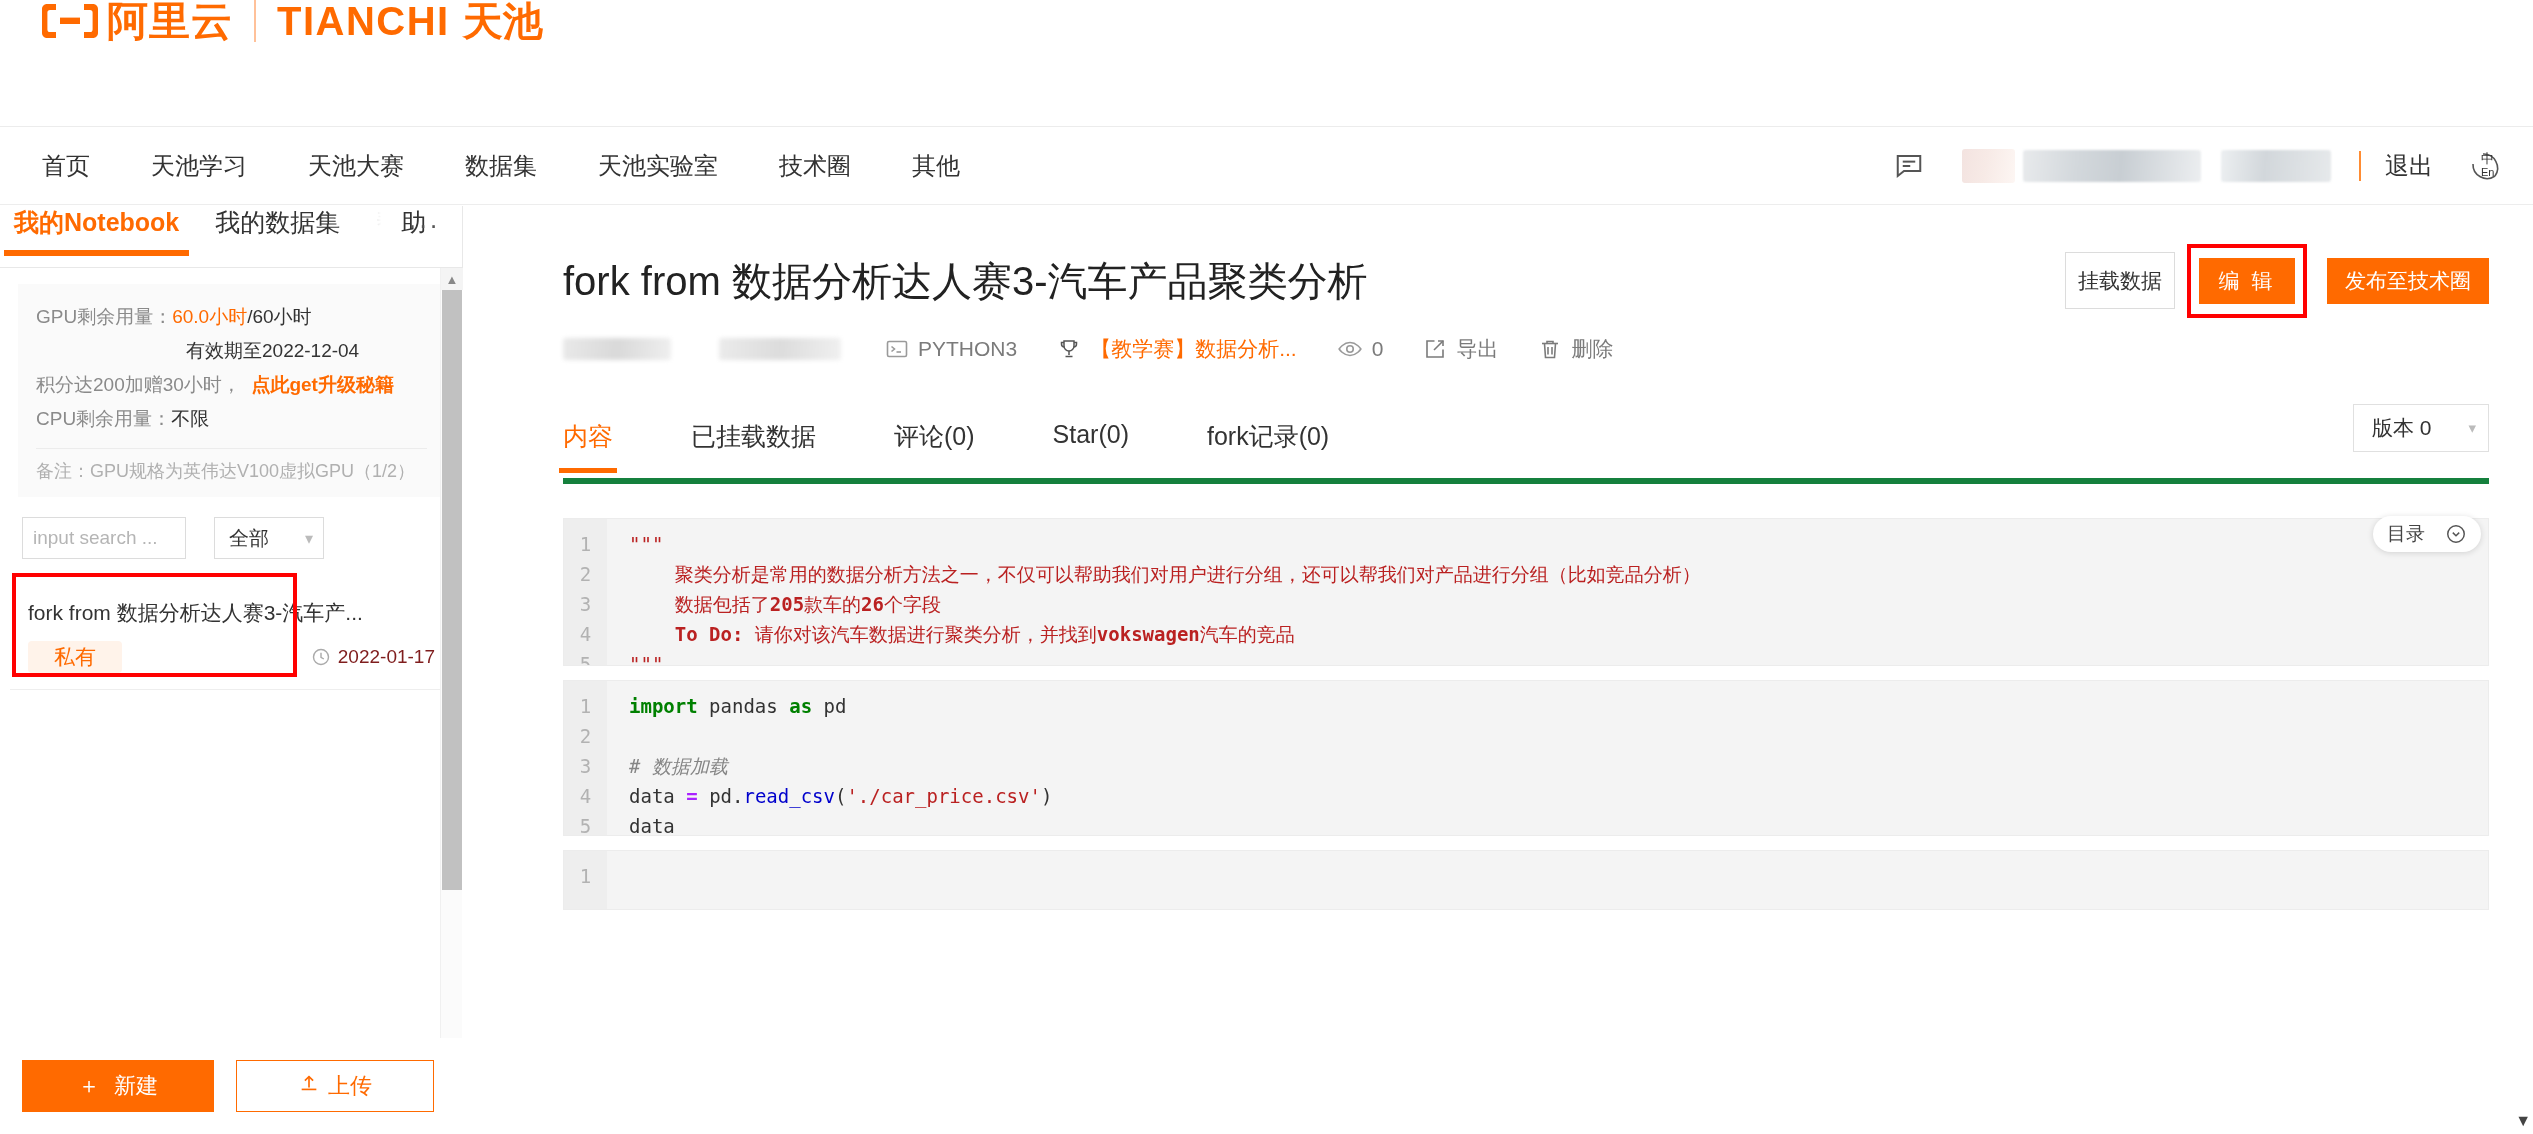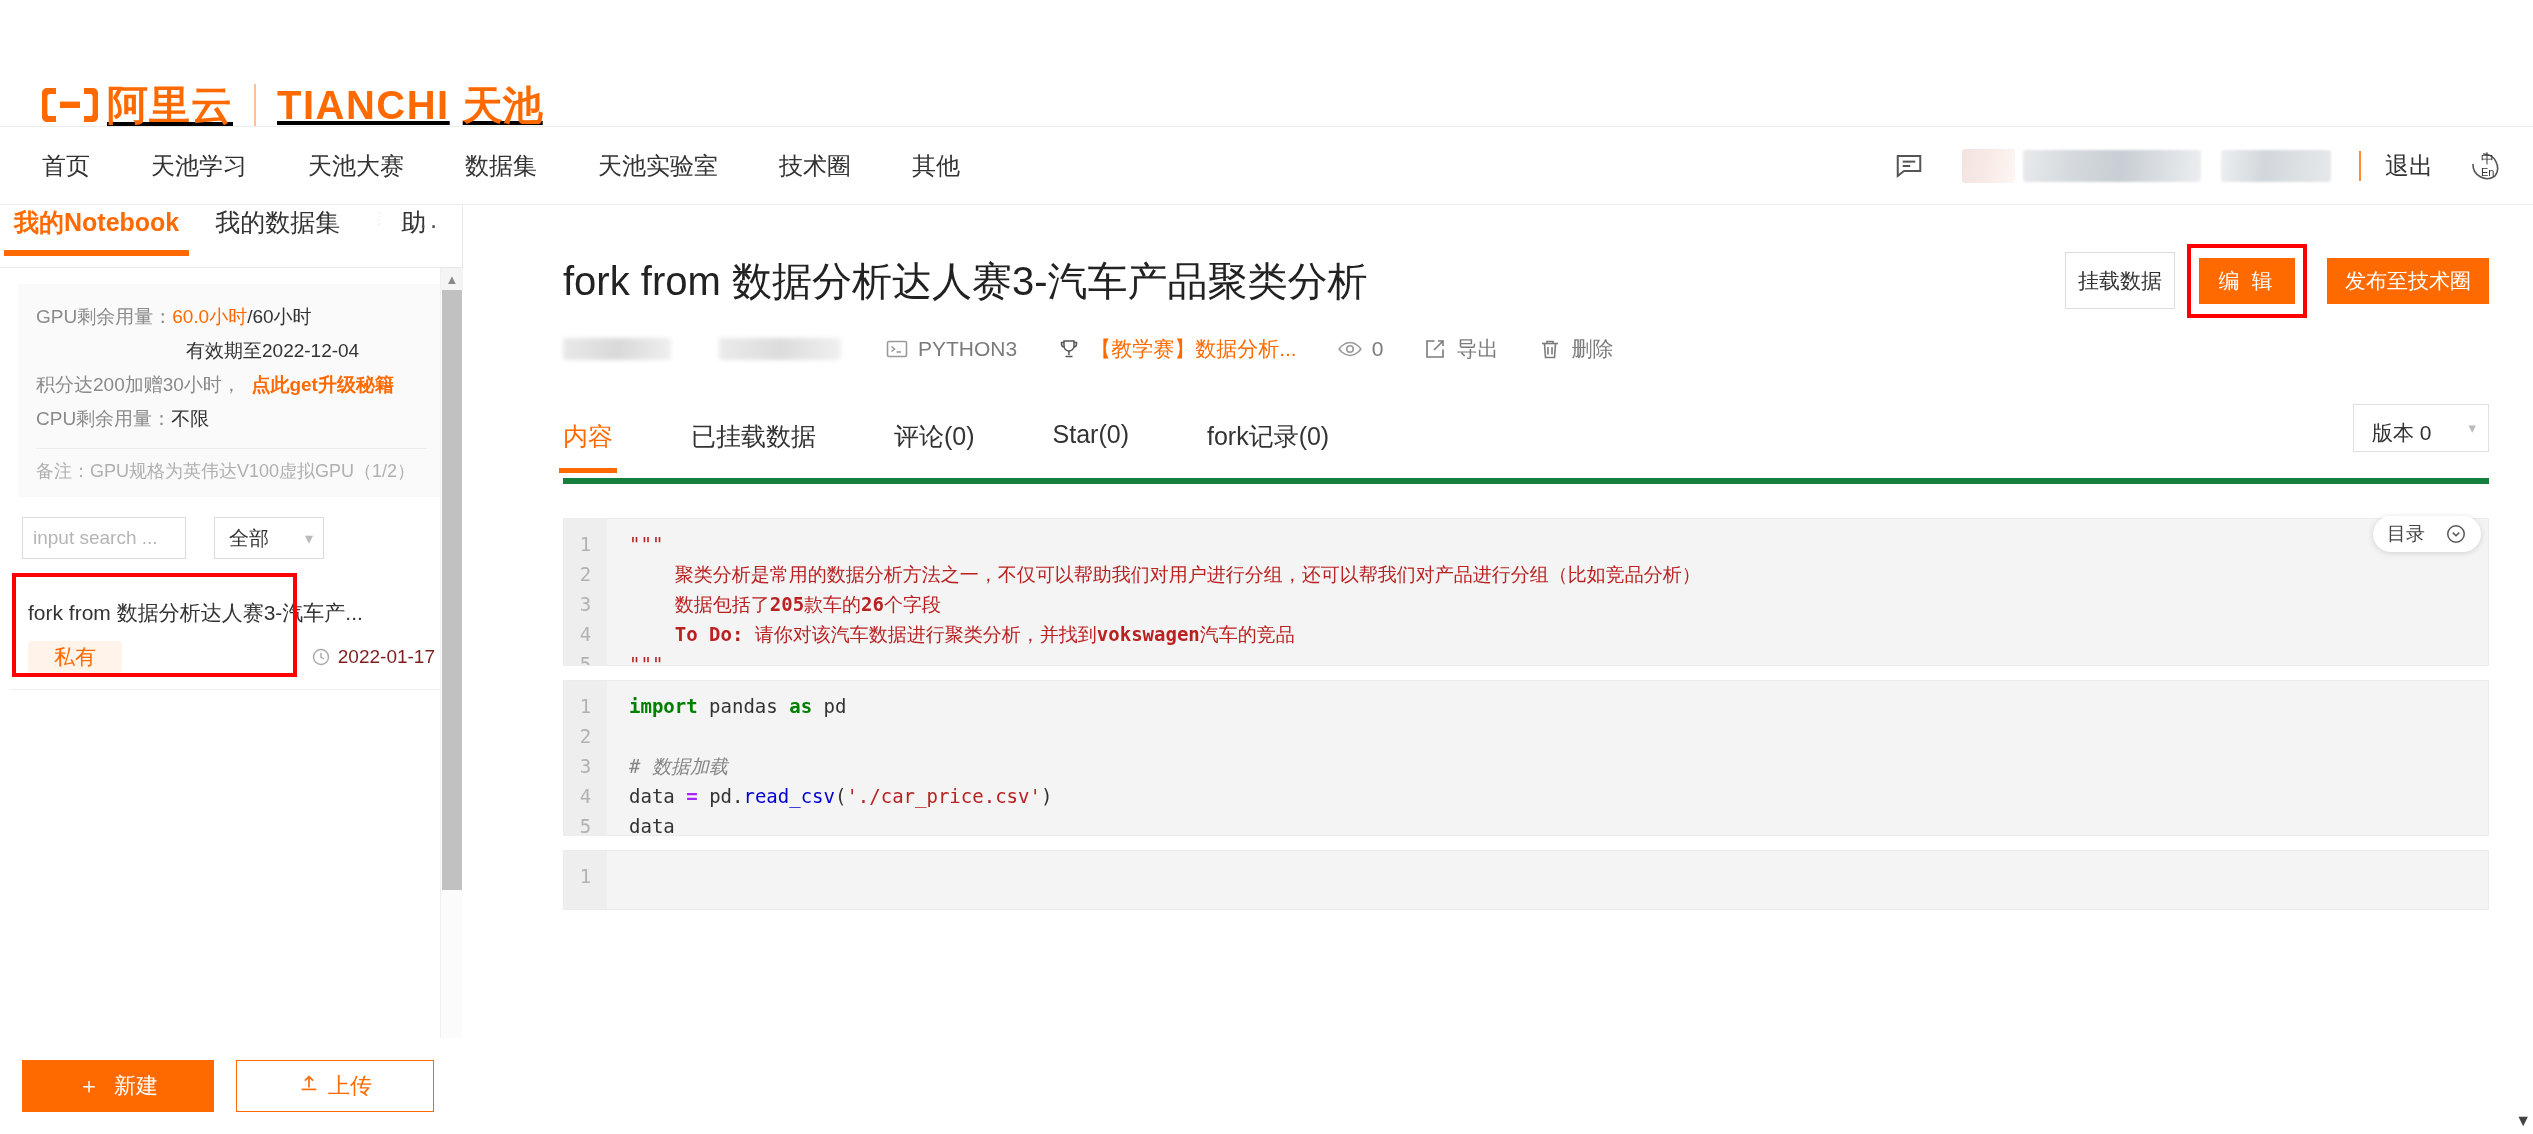--- a/index.html
+++ b/index.html
@@ -8,21 +8,21 @@
     background: #fff;
     font-family: "Liberation Sans", "DejaVu Sans", sans-serif;
     overflow: hidden;
   }
   .page { position: relative; width: 2533px; height: 1134px; background:#fff; }
 
   
   .logo-bar {
     position: absolute; top:0; left:0; width:2533px; height:127px;
     background:#fff; border-bottom:1px solid #ececec;
-    display:flex; align-items:flex-end;text-decoration:underline;
+    display:flex; align-items:flex-start;
   }
   .logo-wrap { display:flex; align-items:center; margin-left:42px; }
   .logo-aliyun { display:flex; align-items:center; }
   .logo-mark { width:56px; height:40px; position:relative; margin-right:9px; }
   .logo-mark svg { display:block; }
   .logo-cn {
     font-size:41px; color:#FF6A00; font-weight:600; letter-spacing:1px;
     font-family:"Liberation Sans","DejaVu Sans",sans-serif; line-height:1;
   }
   .logo-div {
@@ -242,22 +242,22 @@
     font-size:25px; color:#333; margin-right:78px; position:relative;
     padding-bottom:20px; cursor:pointer; white-space:nowrap;
   }
   .main-tab.active { color:#FF6A00; }
   .main-tab.active:after {
     content:""; position:absolute; left:-4px; right:-4px; bottom:0;
     height:5px; background:#FF6A00;
   }
   .version-select {
     position:absolute; right:0; top:-16px; width:136px; height:48px;
-    border:1px solid #e0e0e0; display:flex; 
-    justify-content:space-between; padding:14px 12px 0 18px; font-size:21px;
+    border:1px solid #e0e0e0; display:flex; align-items:center;
+    justify-content:space-between; padding:0 12px 0 18px; font-size:21px;
     color:#333; cursor:pointer; background:#fff;
   }
   .version-select .chev { color:#bbb; font-size:15px; }
 
   .cells { position:relative; margin-top:34px; padding-left:99px; padding-right:44px; }
   .toc-pill {
     position:absolute; right:52px; top:-2px; background:#fff; border-radius:22px;
     box-shadow:0 1px 6px rgba(0,0,0,0.14); padding:5px 14px; font-size:19px;
     color:#444; display:flex; align-items:center; gap:20px; cursor:pointer; z-index:5;
   }

